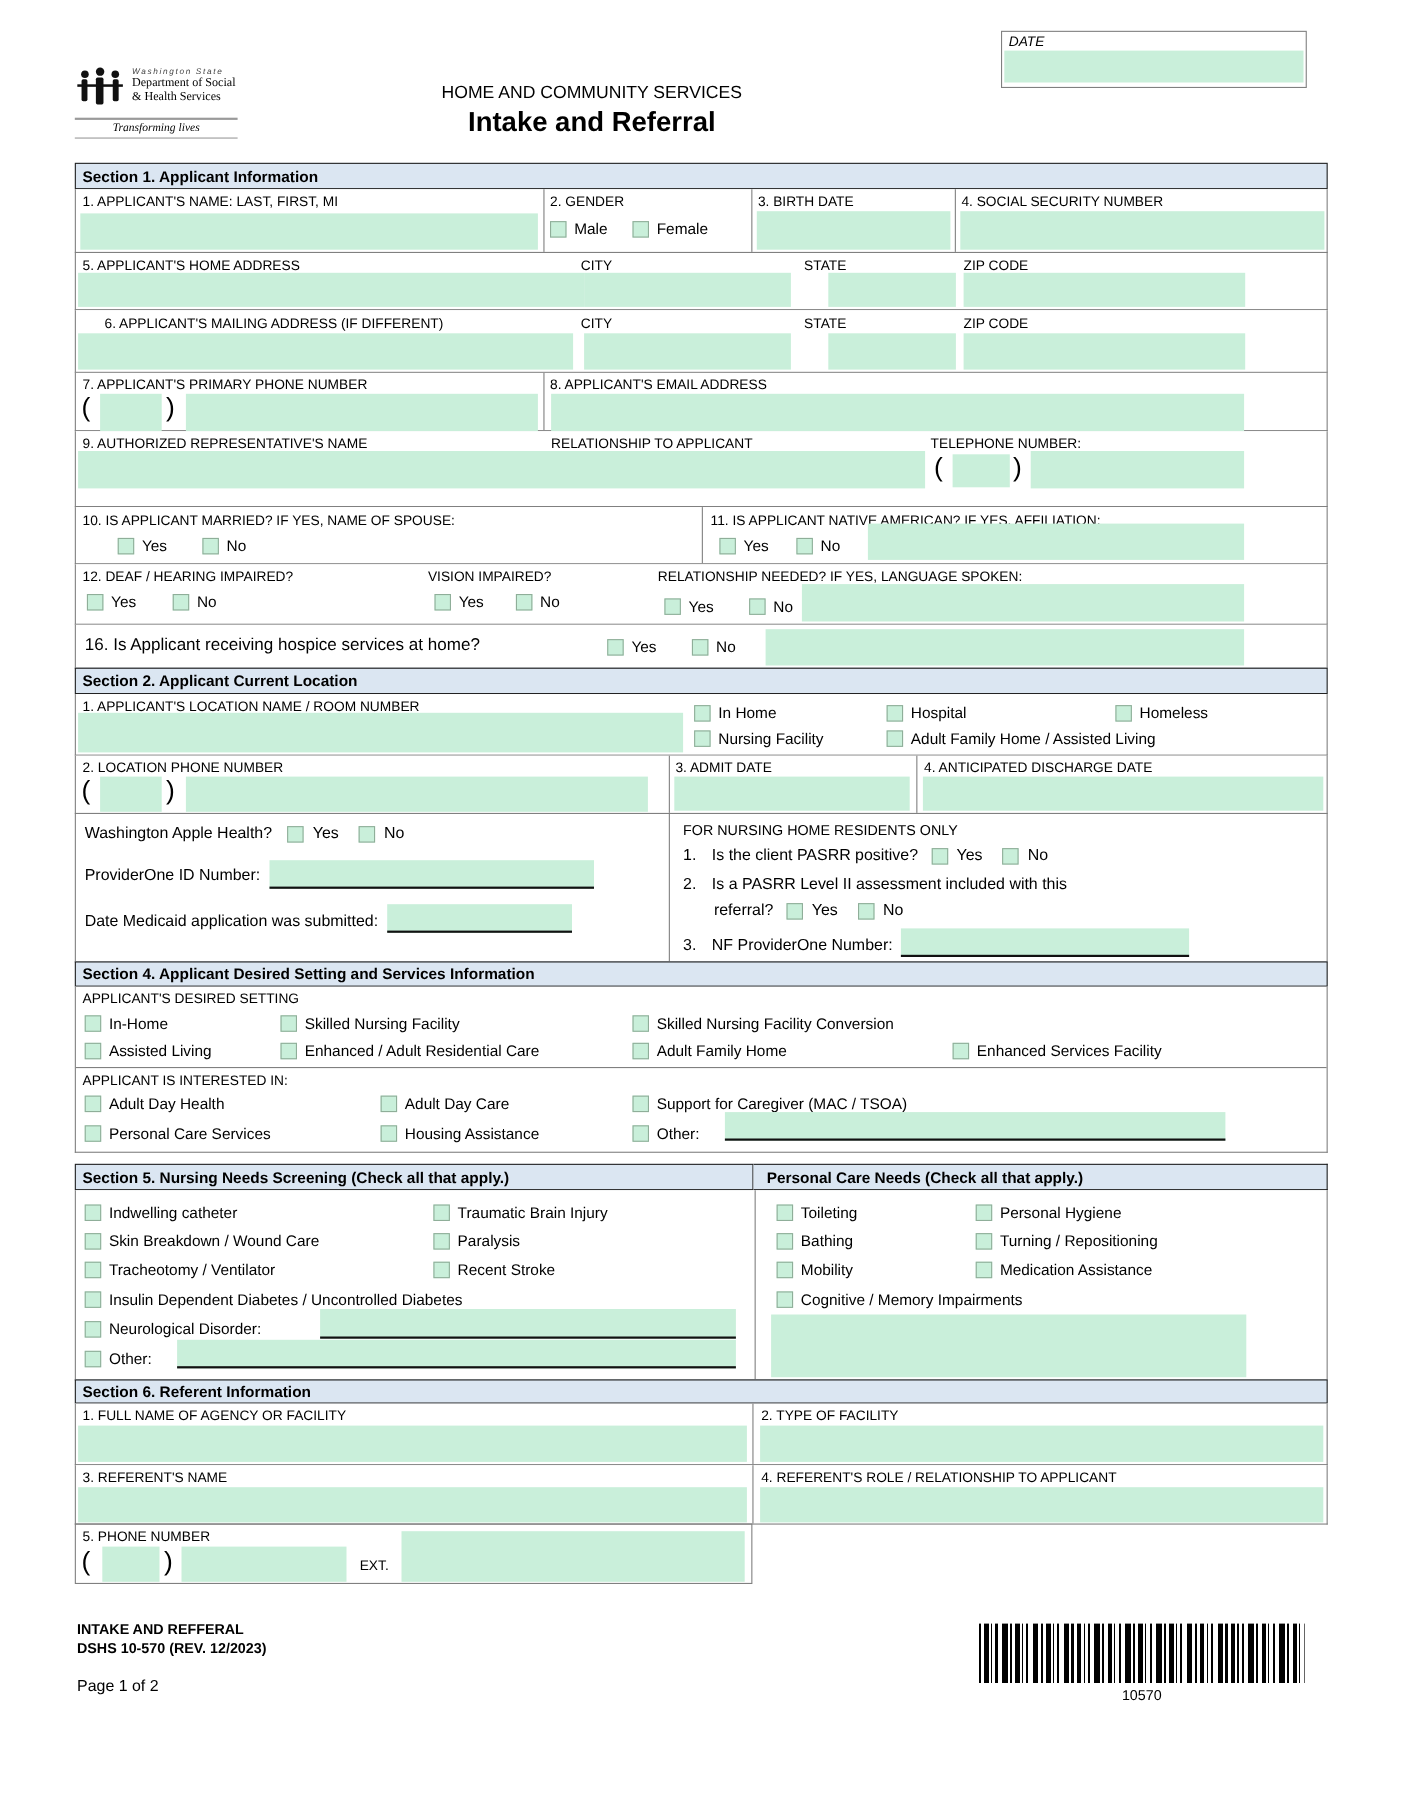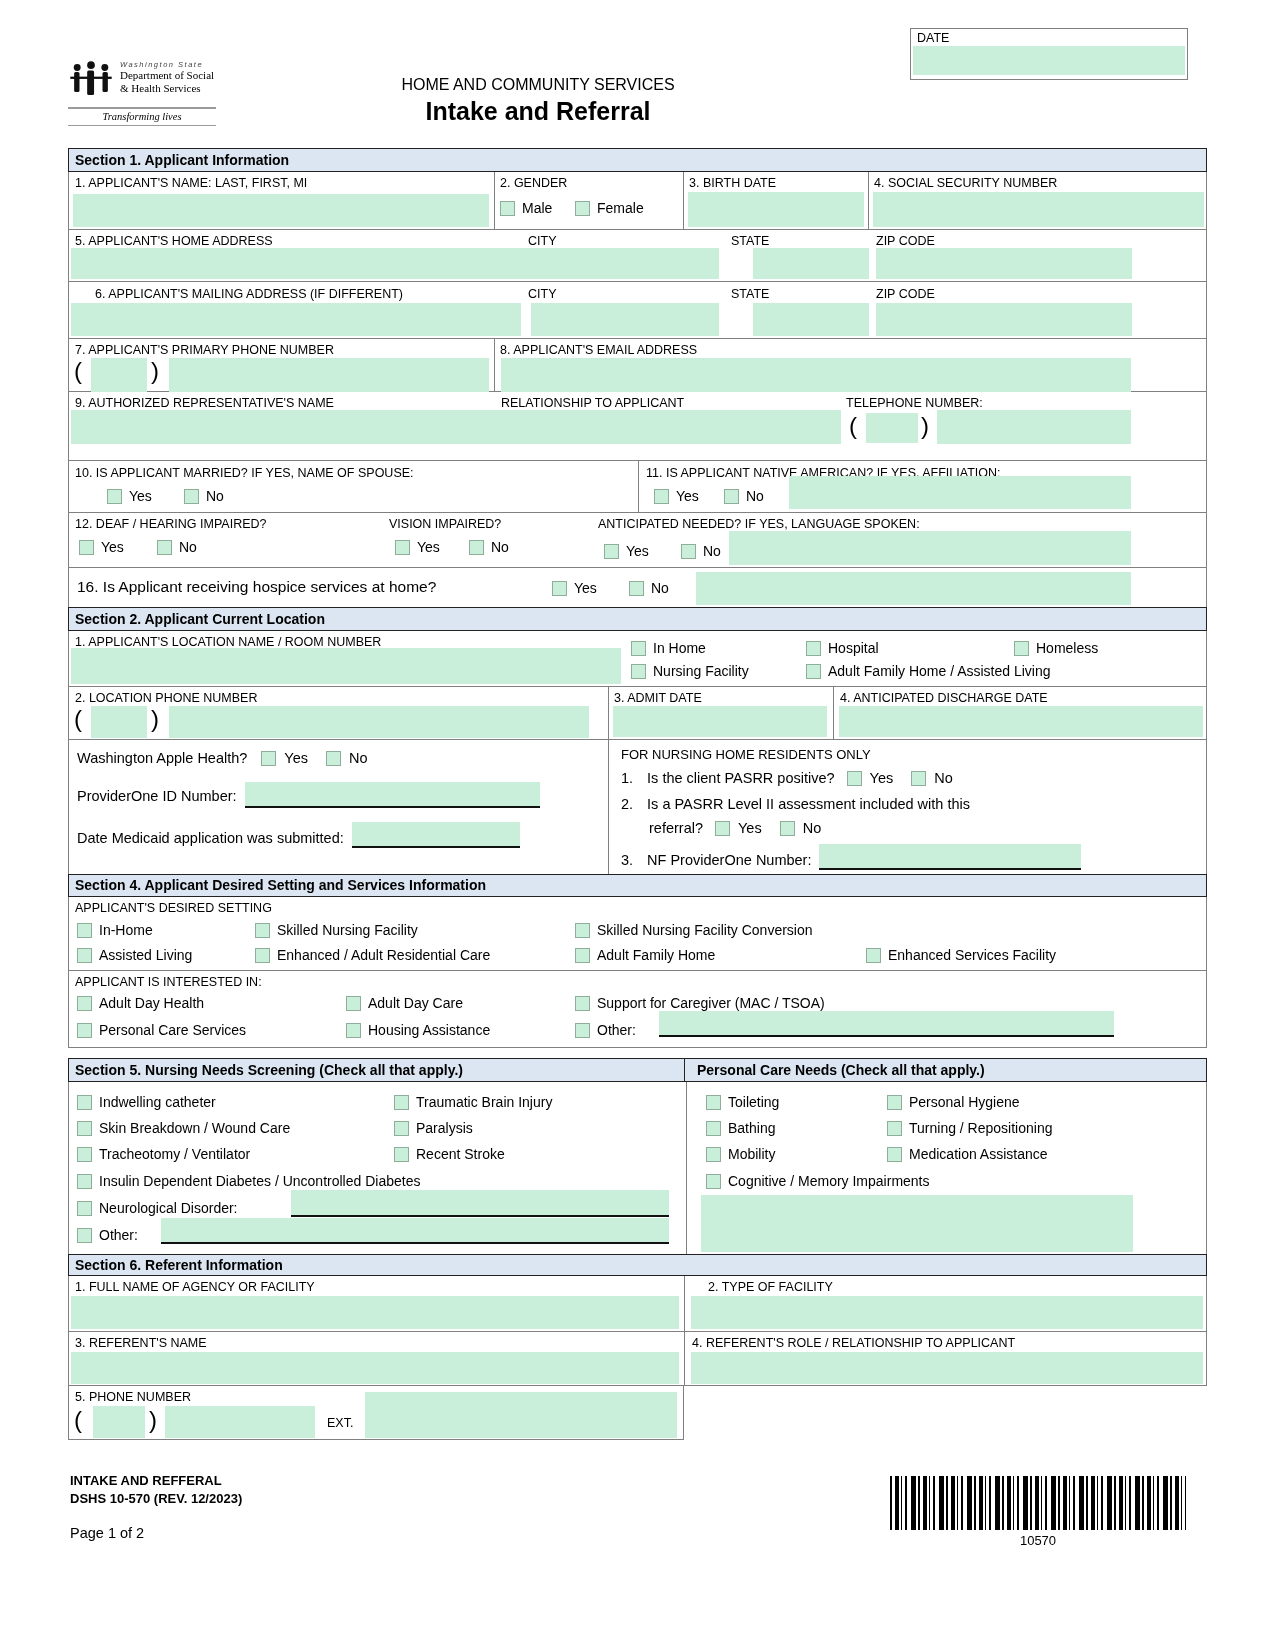--- a/index.html
+++ b/index.html
@@ -13,21 +13,21 @@
   .logo{position:absolute; left:0; top:60px; width:210px;}
   .logo-top{display:flex; align-items:flex-start; gap:6px;}
   .logo-state{font-size:7.5px; font-style:italic; letter-spacing:1.5px; color:#444;}
   .logo-dept{font-size:11px; font-family:"Liberation Serif", serif; line-height:1.15;}
   .logo-rule{height:2px; background:#9a9a9a; margin:3px 0 2px 0; width:148px;}
   .logo-tag{font-size:10.5px; font-style:italic; font-family:"Liberation Serif", serif; text-align:center; width:148px;}
   .title-wrap{position:absolute; left:150px; top:76px; width:640px; text-align:center;}
   .title-l1{font-size:16px;}
   .title-l2{font-size:25px; font-weight:bold; margin-top:3px;}
   .datebox{position:absolute; left:842px; top:28px; width:278px; height:52px; border:1px solid var(--line);}
-  .datebox .lbl{position:absolute; left:6px; top:2px;}
+  .datebox .lbl{position:absolute; left:6px; top:2px;font-style:italic;}
   .datebox .g{left:2px; right:2px; top:17px; bottom:4px;}
 
   
   .bar{position:relative; background:var(--blue); border:1px solid #222; height:24px; font-weight:bold; font-size:14px; padding:3px 0 0 6px; margin-top:-1px;}
   .row{position:relative; border:1px solid var(--line); border-top:none; background:#fff;}
   .lbl{position:absolute; font-size:12.5px; white-space:nowrap;}
   .g{position:absolute; background:var(--green);}
   .gu{border-bottom:2px solid #111;}
   .vdiv{position:absolute; top:0; bottom:0; width:1px; background:var(--line);}
   .hdiv{position:absolute; left:0; right:0; height:1px; background:var(--line);}
@@ -180,21 +180,21 @@
         </span>
     <span class="lbl" style="left:320px; top:4px;">VISION IMPAIRED?</span>
     <span class="cbi" style="left:326px; top:26px;">
           <span class="cb"></span>
           <span>Yes</span>
         </span>
     <span class="cbi" style="left:400px; top:26px;">
           <span class="cb"></span>
           <span>No</span>
         </span>
-    <span class="lbl" style="left:529px; top:4px;">ANTICIPATED NEEDED?  IF YES, LANGUAGE SPOKEN:</span>
+    <span class="lbl" style="left:529px; top:4px;">RELATIONSHIP NEEDED?  IF YES, LANGUAGE SPOKEN:</span>
     <span class="cbi" style="left:535px; top:30px;">
           <span class="cb"></span>
           <span>Yes</span>
         </span>
     <span class="cbi" style="left:612px; top:30px;">
           <span class="cb"></span>
           <span>No</span>
         </span>
     <span class="g" style="left:660px; top:18px; width:402px; height:34px;"></span>
   </div>
@@ -437,21 +437,21 @@
         </span>
     <span class="g" style="left:632px; top:113px; width:432px; height:57px;"></span>
   </div>
 
   <div class="bar" style="height:22px; padding-top:2px;">Section 6.  Referent Information</div>
 
   <div class="row" style="height:56px;">
     <div class="vdiv" style="left:615px;"></div>
     <span class="lbl" style="left:6px; top:4px;">1.  FULL NAME OF AGENCY OR FACILITY</span>
     <span class="g" style="left:2px; top:20px; width:608px; height:33px;"></span>
-    <span class="lbl" style="left:623px; top:4px;margin-left:16px;">2.  TYPE OF FACILITY</span>
+    <span class="lbl" style="left:623px; top:4px;">2.  TYPE OF FACILITY</span>
     <span class="g" style="left:622px; top:20px; width:512px; height:33px;"></span>
   </div>
 
   <div class="row" style="height:54px;">
     <div class="vdiv" style="left:615px;"></div>
     <span class="lbl" style="left:6px; top:4px;">3.  REFERENT'S NAME</span>
     <span class="g" style="left:2px; top:20px; width:608px; height:32px;"></span>
     <span class="lbl" style="left:623px; top:4px;">4.  REFERENT'S ROLE / RELATIONSHIP TO APPLICANT</span>
     <span class="g" style="left:622px; top:20px; width:512px; height:32px;"></span>
   </div>

